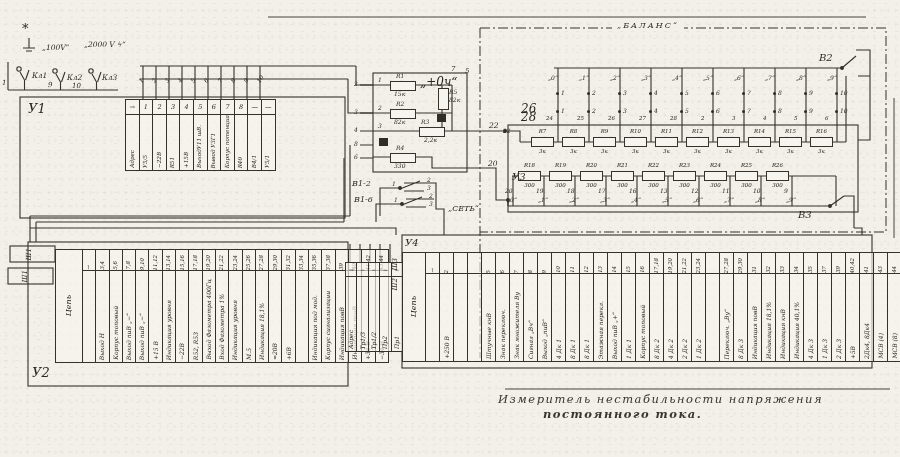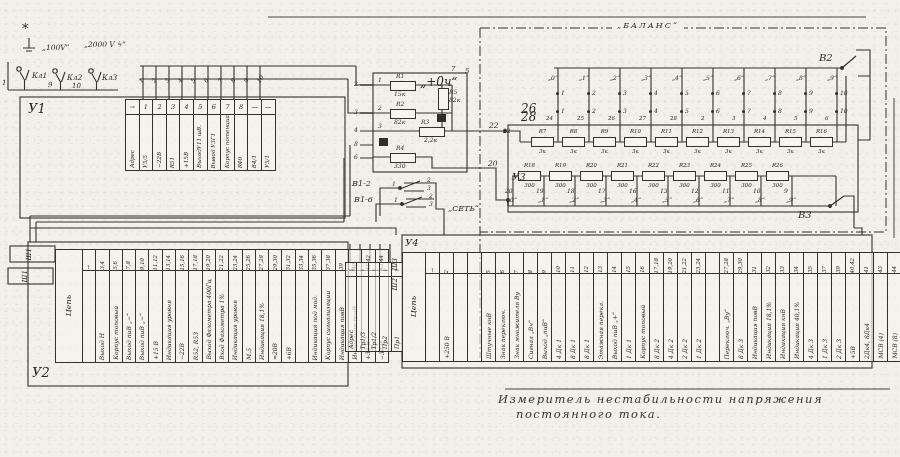--- a/index.html
+++ b/index.html
@@ -43,21 +43,21 @@
   .cti .cn{position:absolute;left:6px;top:0;font-size:6px;font-style:italic;}
   .res{flex:0 0 auto;width:31px;text-align:center;}
   .res .rn{font-size:5.5px;font-style:italic;height:9px;}
   .res .rb{width:21px;height:8px;border:1.1px solid #35322c;margin:0 auto;background:#f6f4ee;}
   .res .rv{font-size:5.5px;font-style:italic;height:9px;padding-top:1px;}
   .slantrow span{flex:0 0 auto;width:13.1px;font-size:6px;font-style:italic;transform:rotate(-55deg);}
   .resbox{position:absolute;z-index:2;background:#f6f4ee;border:1.1px solid #35322c;}
   .dark{position:absolute;z-index:2;background:#2f2d28;}
   .caption{position:absolute;left:498px;top:392px;z-index:3;font-style:italic;font-size:11.5px;
     letter-spacing:1.5px;color:#38352e;line-height:15px;}
-  .caption .c2{margin-left:18px;} 
+  .caption .c2{margin-left:45px;font-weight:bold;} 
 </style>
 </head>
 <body>
 
 <div class="page">
 
   <svg class="wires" width="900" height="457" viewBox="0 0 900 457">
     <g stroke="#35322c" stroke-width="1.1" fill="none">
 
       <path d="M268,17 H866" stroke-width="0.9"></path>

